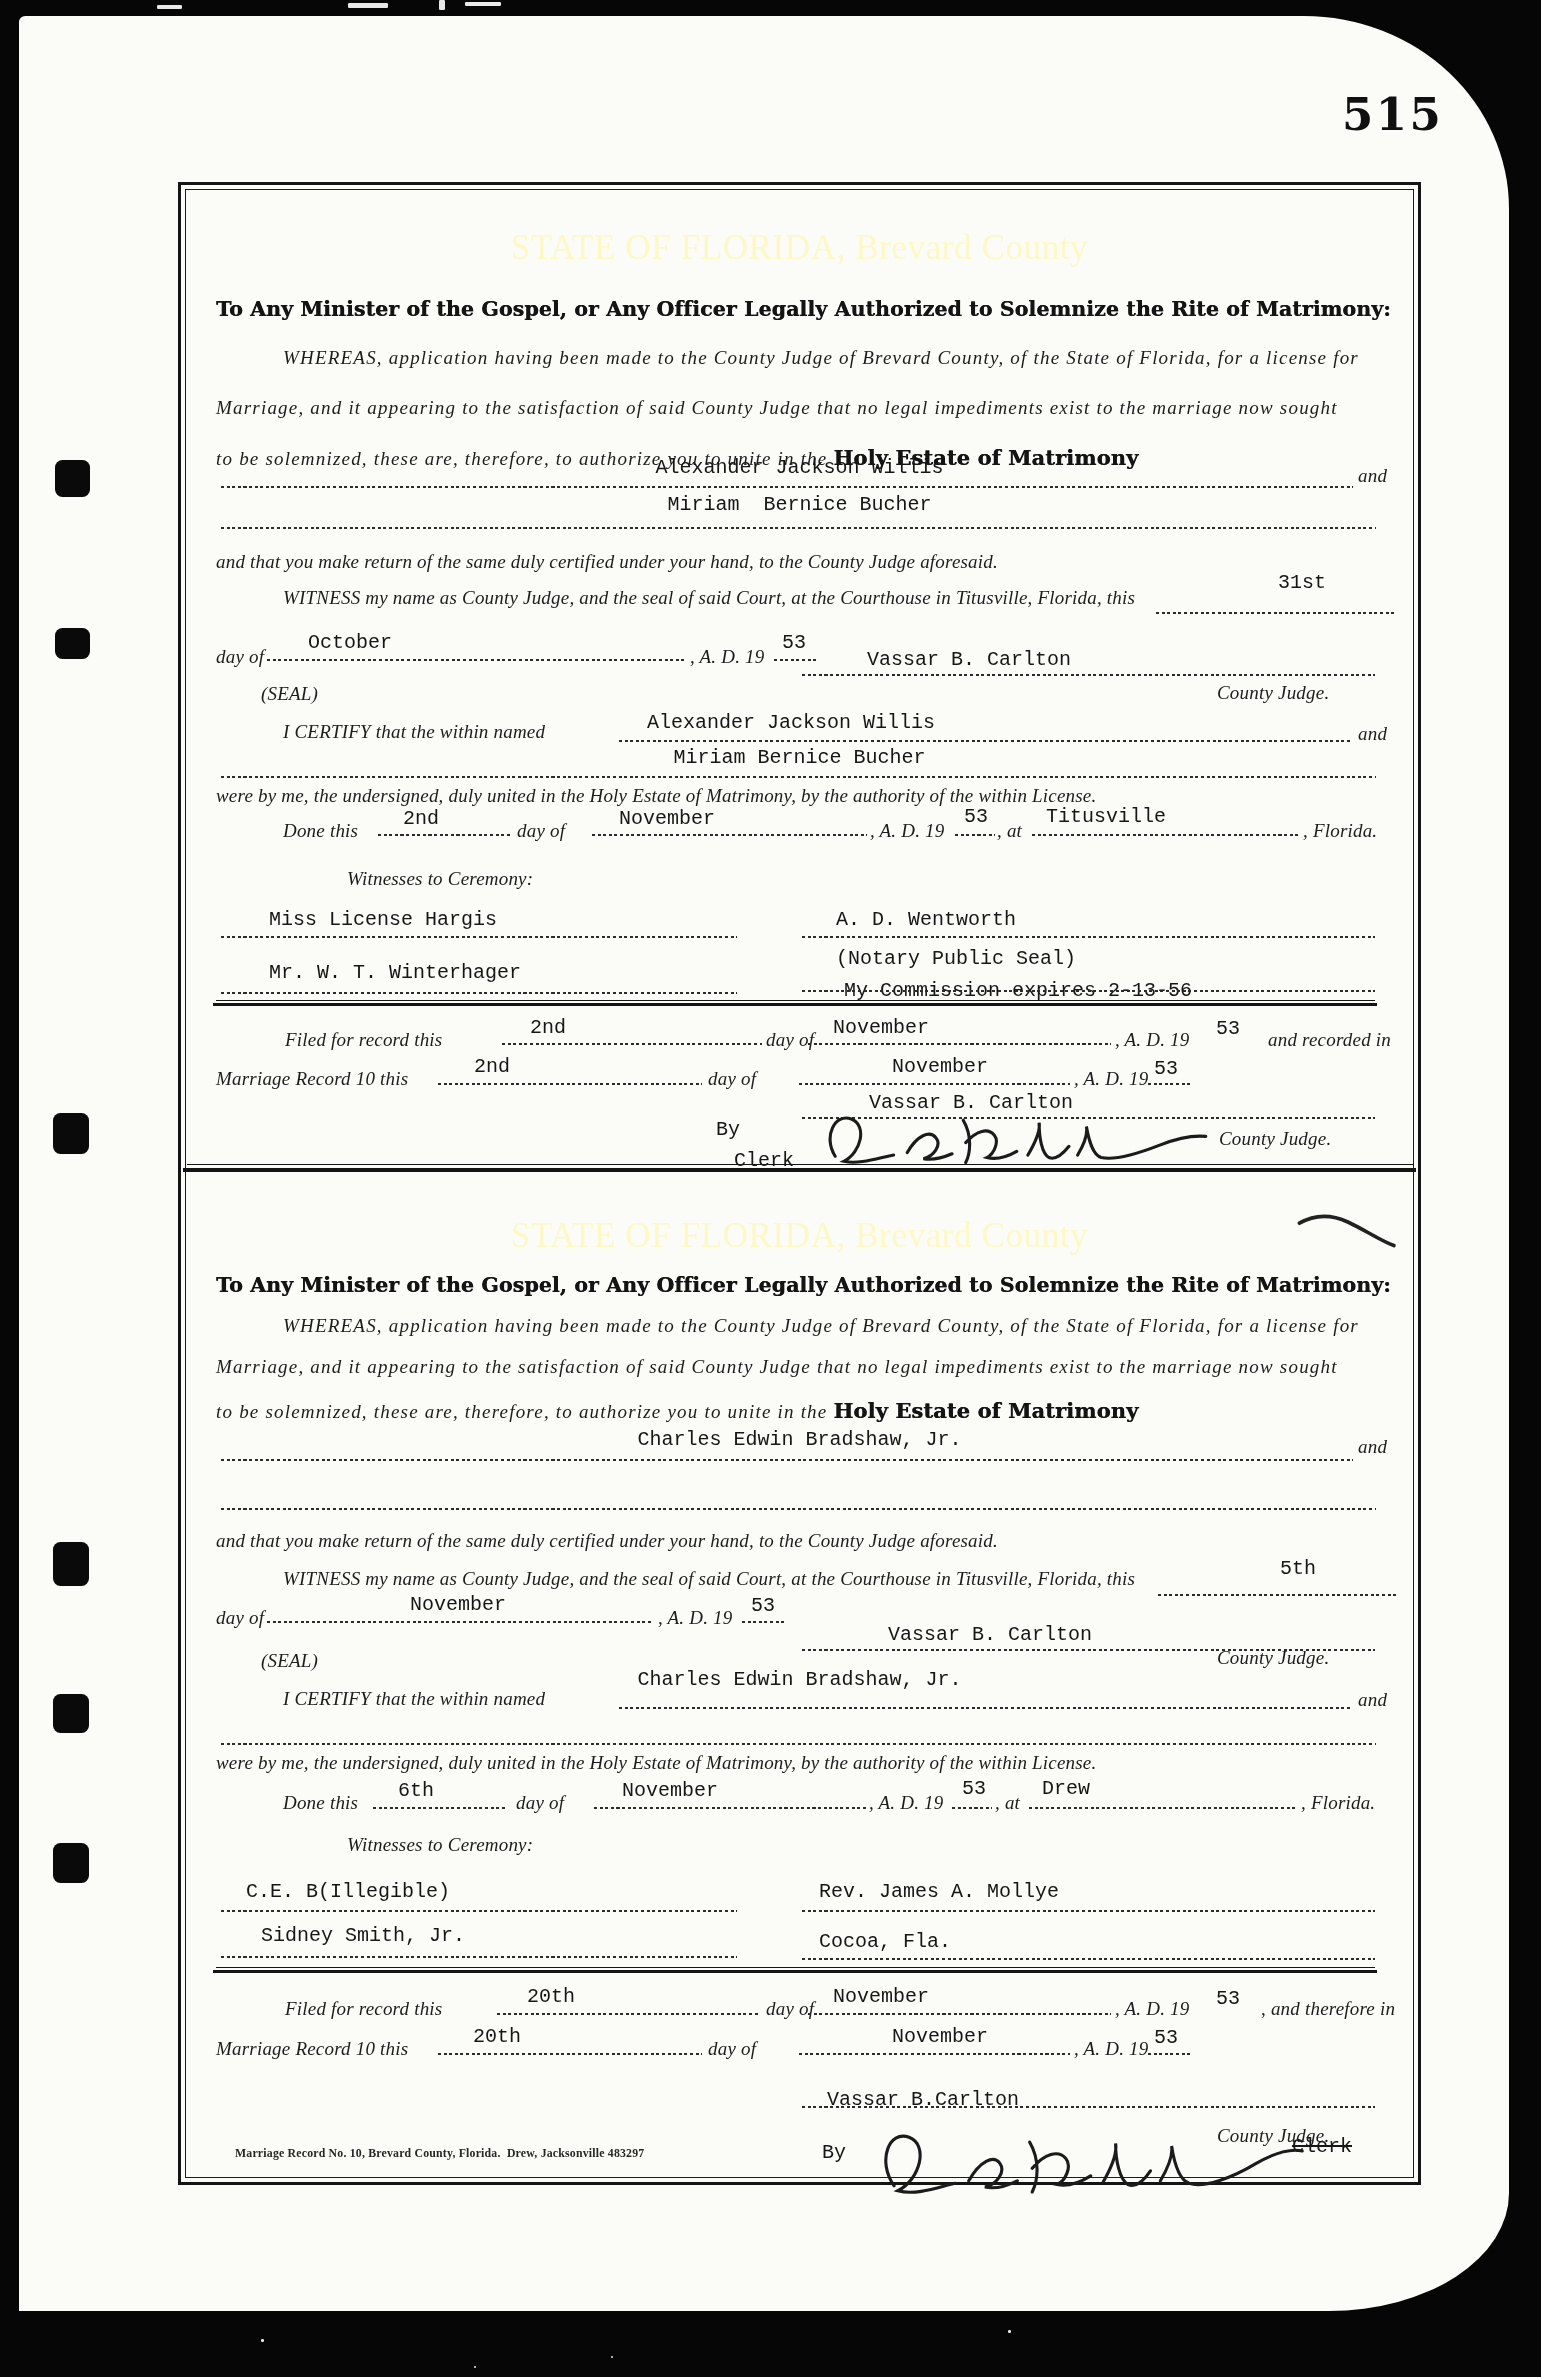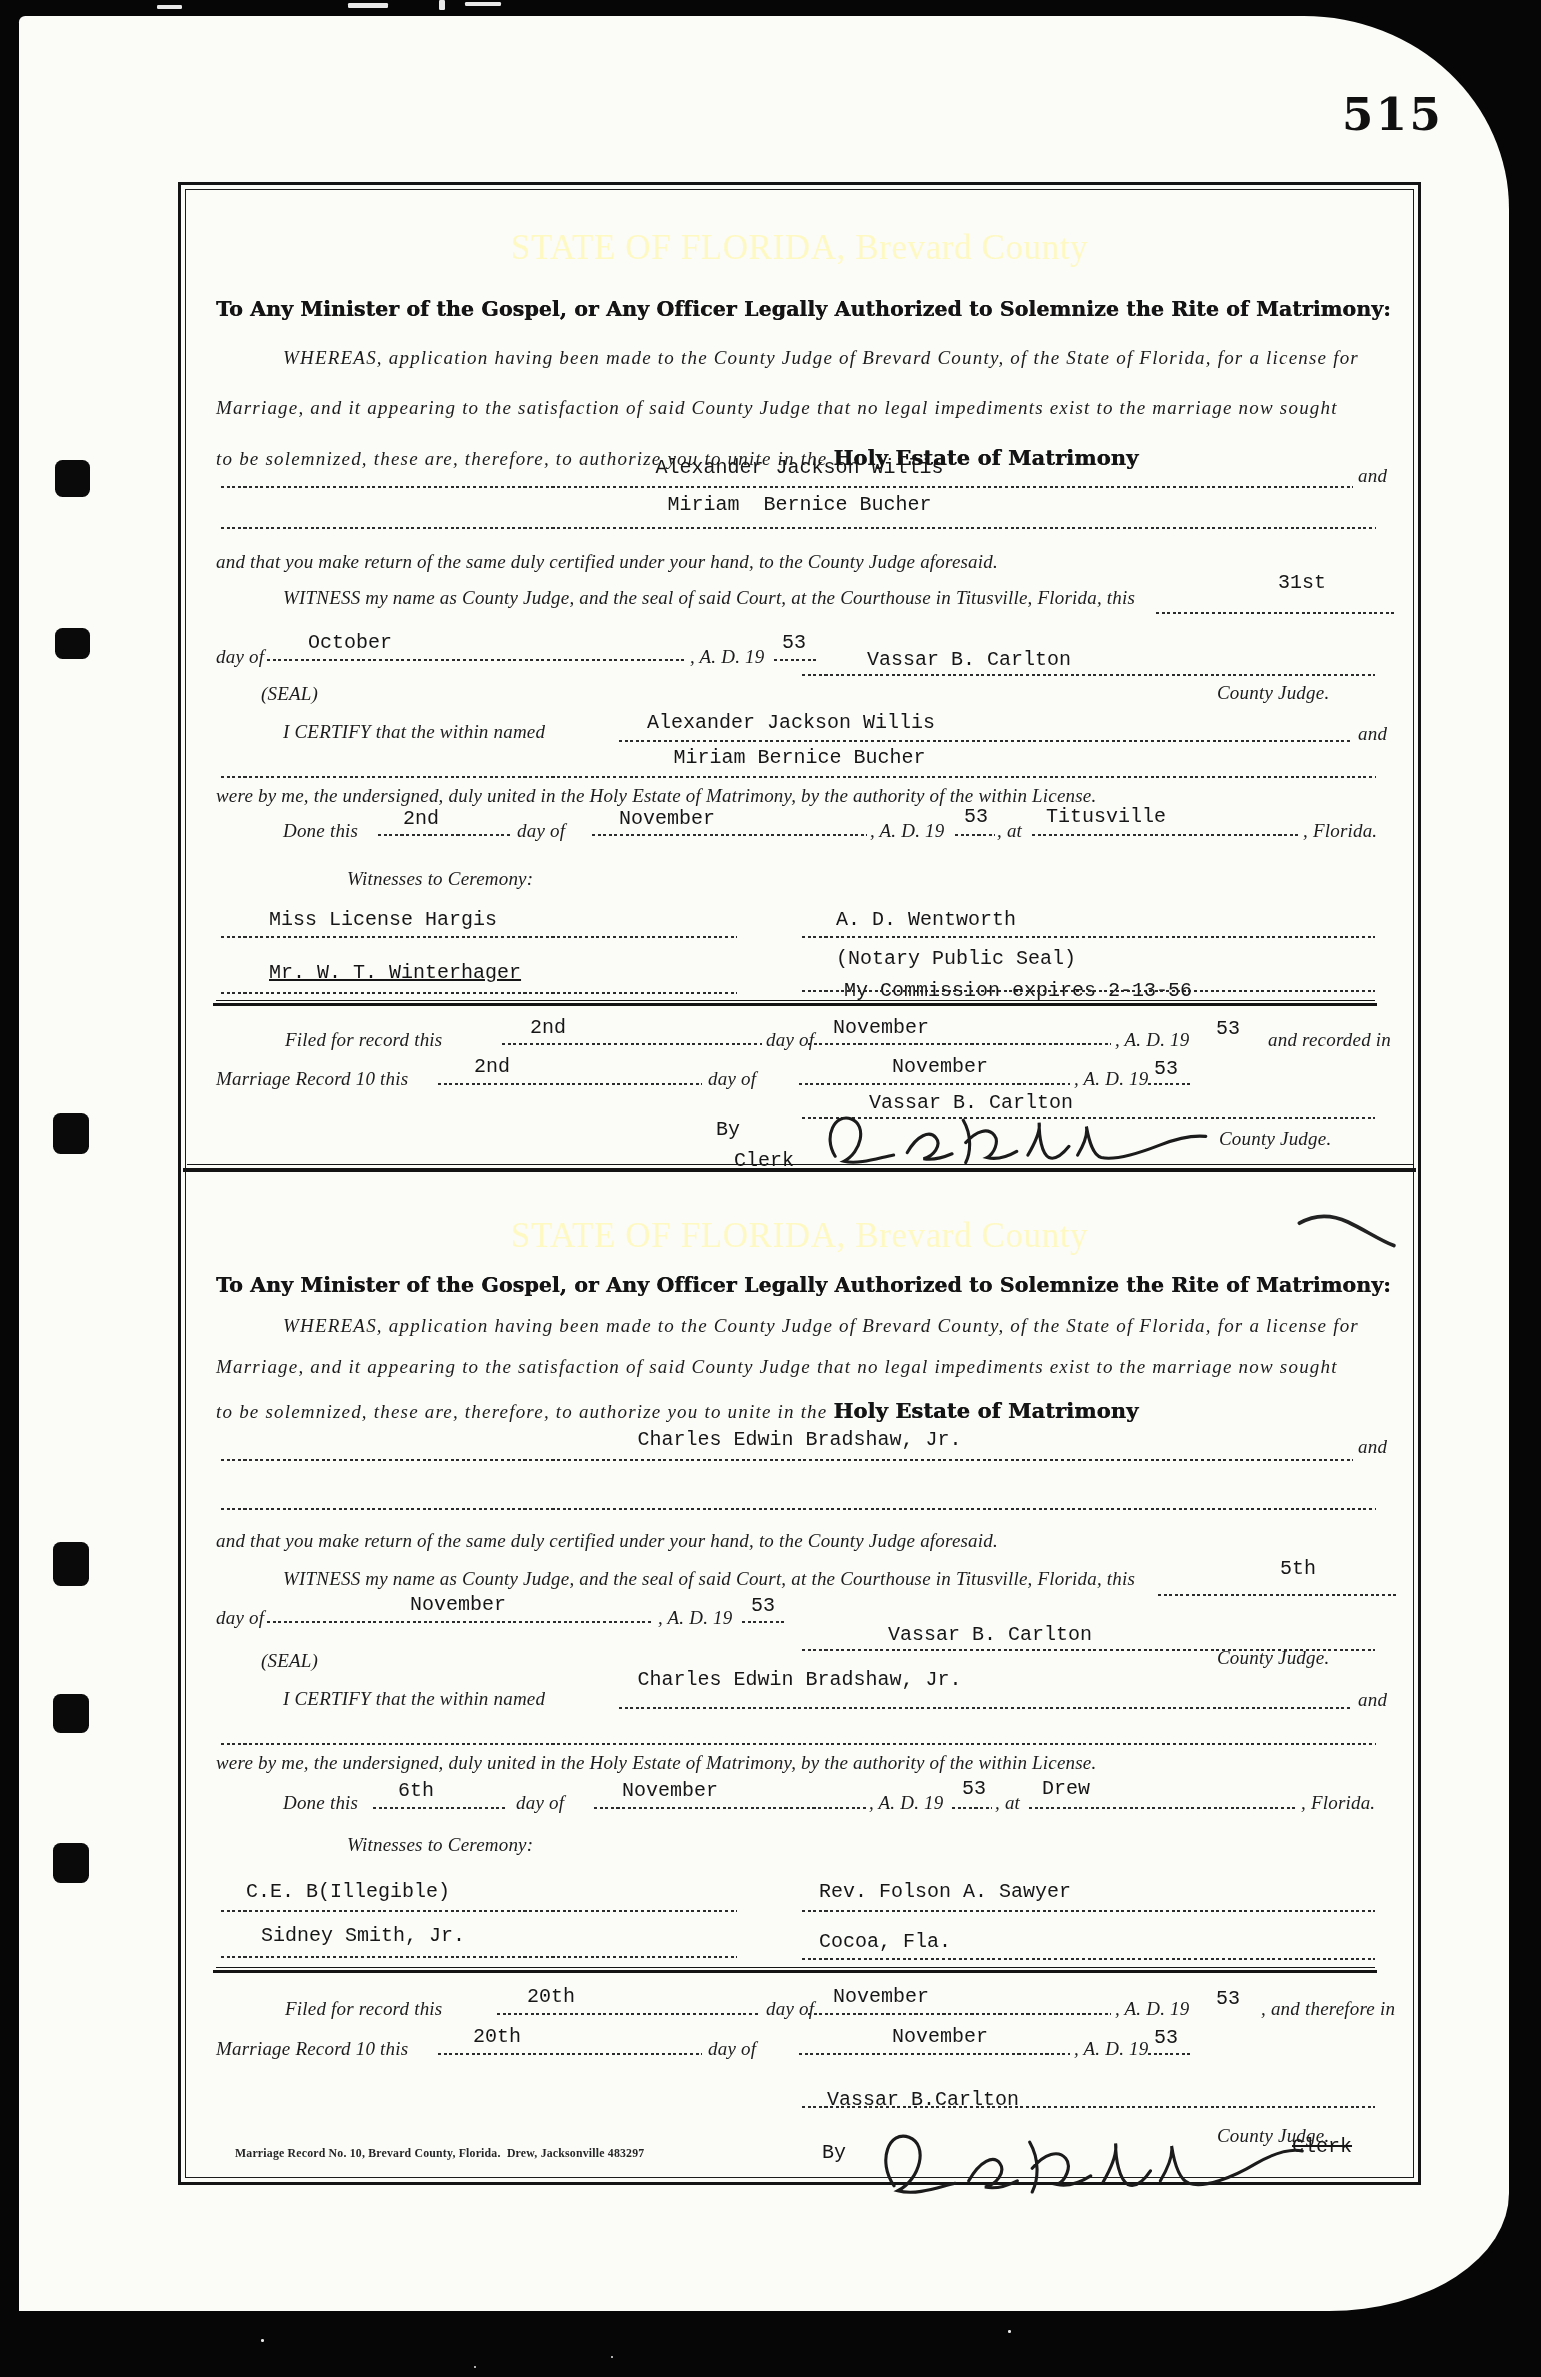--- a/index.html
+++ b/index.html
@@ -104,21 +104,21 @@
   <div class="abs it" style="left:997px;top:821px;">, at</div>
   <div class="abs ty" style="left:1046px;top:806px;">Titusville</div>
   <div class="dl" style="left:1032px;top:834px;width:269px;"></div>
   <div class="abs it" style="left:1303px;top:821px;">, Florida.</div>
   <div class="abs it" style="left:347px;top:869px;">Witnesses to Ceremony:</div>
   <div class="abs ty" style="left:269px;top:909px;">Miss License Hargis</div>
   <div class="dl" style="left:221px;top:936px;width:516px;"></div>
   <div class="abs ty" style="left:836px;top:909px;">A. D. Wentworth</div>
   <div class="dl" style="left:802px;top:936px;width:573px;"></div>
   <div class="abs ty" style="left:836px;top:948px;">(Notary Public Seal)</div>
-  <div class="abs ty" style="left:269px;top:962px;text-decoration:underline;">Mr. W. T. Winterhager</div>
+  <div class="abs ty" style="left:269px;top:962px;">Mr. W. T. Winterhager</div>
   <div class="dl" style="left:221px;top:992px;width:516px;"></div>
   <div class="abs ty" style="left:844px;top:980px;">My Commission expires 2-13-56</div>
   <div class="dl" style="left:802px;top:990px;width:573px;"></div>
   <div class="rule" style="left:216px;top:1000px;width:1159px;height:1.2px;"></div>
   <div class="rule" style="left:213px;top:1003px;width:1164px;height:3.1px;"></div>
   <div class="abs it" style="left:285px;top:1030px;">Filed for record this</div>
   <div class="abs ty" style="left:530px;top:1017px;">2nd</div>
   <div class="dl" style="left:502px;top:1043px;width:260px;"></div>
   <div class="abs it" style="left:766px;top:1030px;">day of</div>
   <div class="abs ty" style="left:833px;top:1017px;">November</div>
@@ -194,21 +194,21 @@
   <div class="abs it" style="left:869px;top:1793px;">, A. D. 19</div>
   <div class="abs ty" style="left:962px;top:1778px;">53</div>
   <div class="dl" style="left:952px;top:1807px;width:40px;"></div>
   <div class="abs it" style="left:995px;top:1793px;">, at</div>
   <div class="abs ty" style="left:1042px;top:1778px;">Drew</div>
   <div class="dl" style="left:1029px;top:1807px;width:269px;"></div>
   <div class="abs it" style="left:1301px;top:1793px;">, Florida.</div>
   <div class="abs it" style="left:347px;top:1835px;">Witnesses to Ceremony:</div>
   <div class="abs ty" style="left:246px;top:1881px;">C.E. B(Illegible)</div>
   <div class="dl" style="left:221px;top:1910px;width:516px;"></div>
-  <div class="abs ty" style="left:819px;top:1881px;">Rev. Folson A. Sawyer</div>
+  <div class="abs ty" style="left:819px;top:1881px;">Rev. James A. Mollye</div>
   <div class="dl" style="left:802px;top:1910px;width:573px;"></div>
   <div class="abs ty" style="left:261px;top:1925px;">Sidney Smith, Jr.</div>
   <div class="dl" style="left:221px;top:1956px;width:516px;"></div>
   <div class="abs ty" style="left:819px;top:1931px;">Cocoa, Fla.</div>
   <div class="dl" style="left:802px;top:1958px;width:573px;"></div>
   <div class="rule" style="left:216px;top:1967px;width:1159px;height:1.2px;"></div>
   <div class="rule" style="left:213px;top:1970px;width:1164px;height:3.1px;"></div>
   <div class="abs it" style="left:285px;top:1999px;">Filed for record this</div>
   <div class="abs ty" style="left:527px;top:1986px;">20th</div>
   <div class="dl" style="left:497px;top:2013px;width:261px;"></div>

